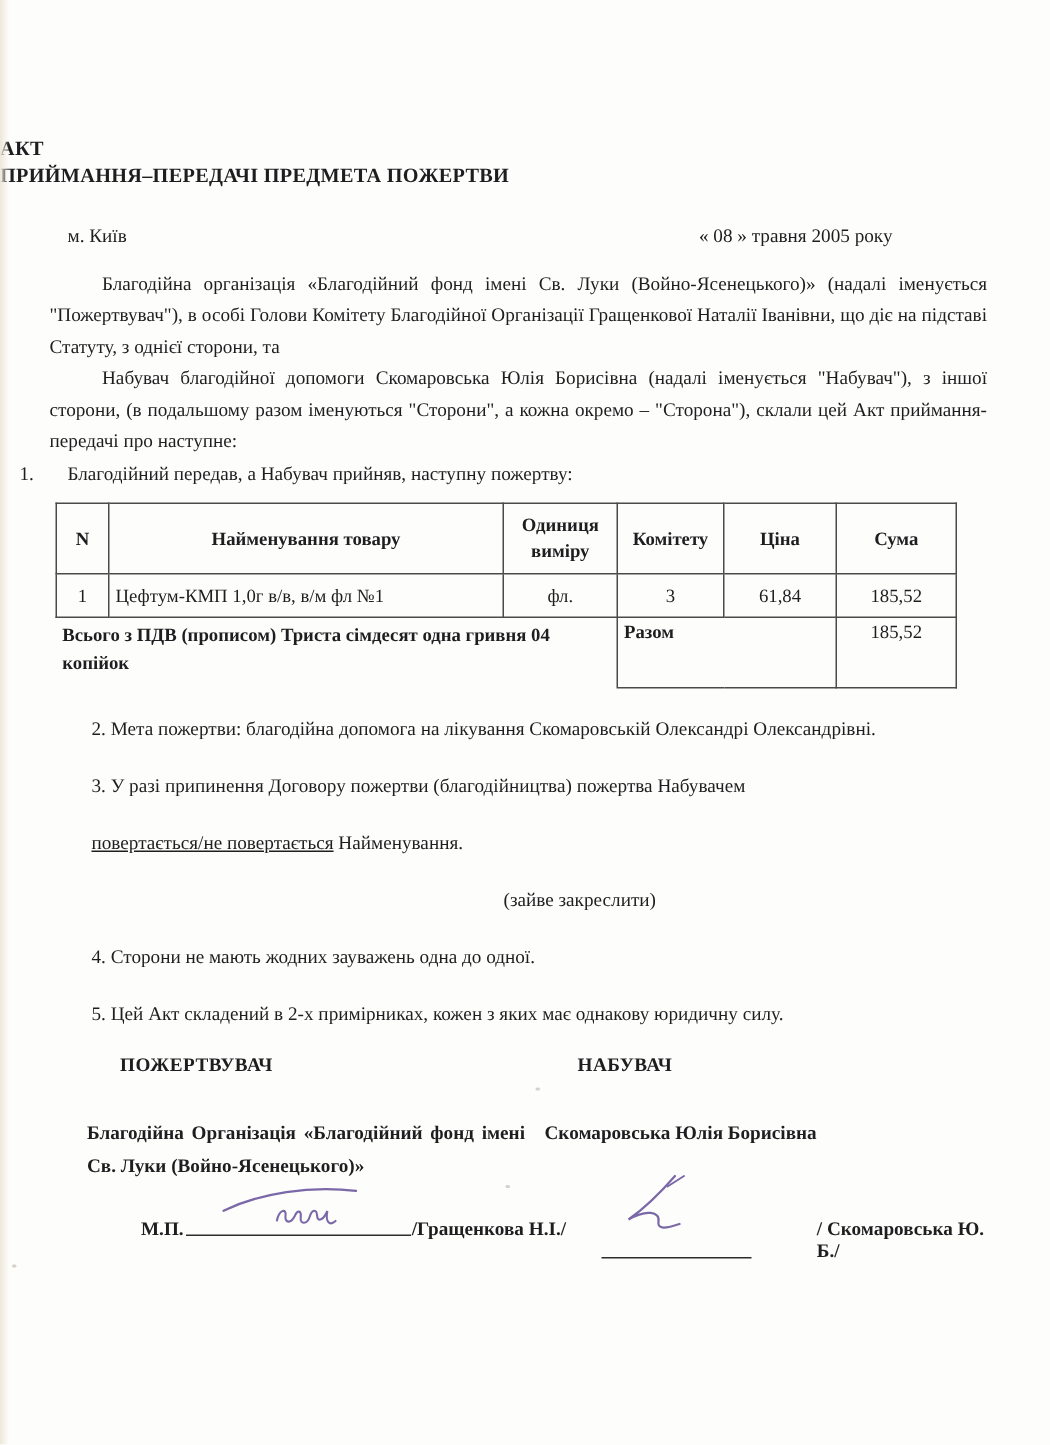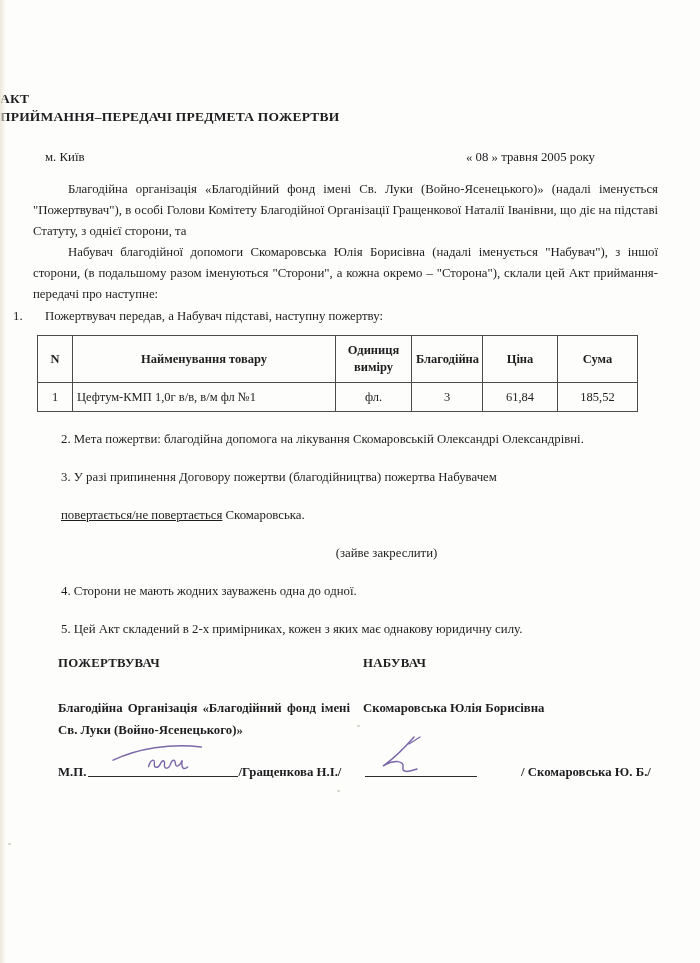--- a/index.html
+++ b/index.html
@@ -44,24 +44,24 @@
   td.total-word{font-weight:700;text-align:left;padding-top:3px;}
   td.total-value{text-align:center;padding-top:3px;}
   .items{margin:12px 42px 0 45px;font-size:12.8px;line-height:22px;}
   .items div{margin:16px;}
   .u{text-decoration:underline;}
   .note-line{padding-left:70px;text-align:center;}
   .sig-block{margin:14px 40px 0 58px;font-size:12.8px;}
   .sig-row{display:flex;}
   .sig-col-left{width:297px;flex:0 0 297px;}
   .sig-col-right{flex:1;padding-left:8px;}
-  .sig-headers{font-weight:700;letter-spacing:.3px;}
+  .sig-headers{font-weight:700;letter-spacing:.3px;margin-left:22px;}
   .sig-names{margin-top:26px;font-weight:700;line-height:22px;}
   .sig-names .org{text-align:justify;width:292px;}
-  .mp-row{margin-top:24px;position:relative;display:flex;align-items:baseline;font-weight:700;}
+  .mp-row{margin-top:24px;position:relative;display:flex;align-items:baseline;font-weight:700;margin-left:36px;}
   .sig-line{display:inline-block;border-bottom:1.2px solid #2c2c2c;height:3px;align-self:flex-end;margin:0 0 3px 2px;}
   .sig-line.left{width:150px;}
   .sig-line.right{width:112px;}
   .mp-left{display:flex;align-items:baseline;width:297px;flex:0 0 297px;}
   .mp-right{display:flex;align-items:baseline;padding-left:8px;gap:44px;}
   .handsign{position:absolute;pointer-events:none;}
   .handsign.one{left:52px;top:-24px;transform:rotate(-4deg);}
   .handsign.two{left:316px;top:-30px;}
 </style>
 </head>
@@ -79,56 +79,61 @@
   <span>« 08 » травня 2005 року</span>
 </div>
 
 <div class="preamble">
   <p>Благодійна організація «Благодійний фонд імені Св. Луки (Войно-Ясенецького)» (надалі іменується "Пожертвувач"), в особі Голови Комітету Благодійної Організації Гращенкової Наталії Іванівни, що діє на підставі Статуту, з однієї сторони, та</p>
   <p>Набувач благодійної допомоги Скомаровська Юлія Борисівна (надалі іменується "Набувач"), з іншої сторони, (в подальшому разом іменуються "Сторони", а кожна окремо – "Сторона"), склали цей Акт приймання-передачі про наступне:</p>
 </div>
 
 <div class="list-item1">
   <span class="num">1.</span>
-  <span>Пожертвувач передав, а Набувач підставі, наступну пожертву:</span>
+  <span>Благодійний передав, а Набувач прийняв, наступну пожертву:</span>
 </div>
 
 <table class="goods">
   <colgroup>
     <col class="col-n">
       <col class="col-name">
       <col class="col-unit">
     <col class="col-qty">
       <col class="col-price">
       <col class="col-sum">
   </colgroup>
   <tbody>
       <tr>
     <th>N</th>
     <th>Найменування товару</th>
     <th>Одиниця виміру</th>
-    <th>Благодійна</th>
+    <th>Комітету</th>
     <th>Ціна</th>
     <th>Сума</th>
   </tr>
   <tr>
     <td class="c">1</td>
     <td class="name-cell">Цефтум-КМП 1,0г в/в, в/м фл №1</td>
     <td class="c">фл.</td>
     <td class="c">3</td>
     <td class="c">61,84</td>
     <td class="c">185,52</td>
   </tr>
+  <tr class="total-row">
+    <td class="total-label" colspan="3">Всього з ПДВ (прописом) Триста сімдесят одна гривня 04 копійок</td>
+    <td class="total-word" colspan="2">Разом</td>
+    <td class="total-value">185,52</td>
+  </tr>
 </tbody>
   </table>
 
 <div class="items">
   <div>2. Мета пожертви: благодійна допомога на лікування Скомаровській Олександрі Олександрівні.</div>
   <div>3. У разі припинення Договору пожертви (благодійництва) пожертва Набувачем</div>
-  <div><span class="u">повертається/не повертається</span><span> Скомаровська.</span></div>
+  <div><span class="u">повертається/не повертається</span><span> Найменування.</span></div>
   <div class="note-line">(зайве закреслити)</div>
   <div>4. Сторони не мають жодних зауважень одна до одної.</div>
   <div>5. Цей Акт складений в 2-х примірниках, кожен з яких має однакову юридичну силу.</div>
 </div>
 
 <div class="sig-block">
   <div class="sig-row sig-headers">
     <div class="sig-col-left">ПОЖЕРТВУВАЧ</div>
     <div class="sig-col-right">НАБУВАЧ</div>
   </div>

